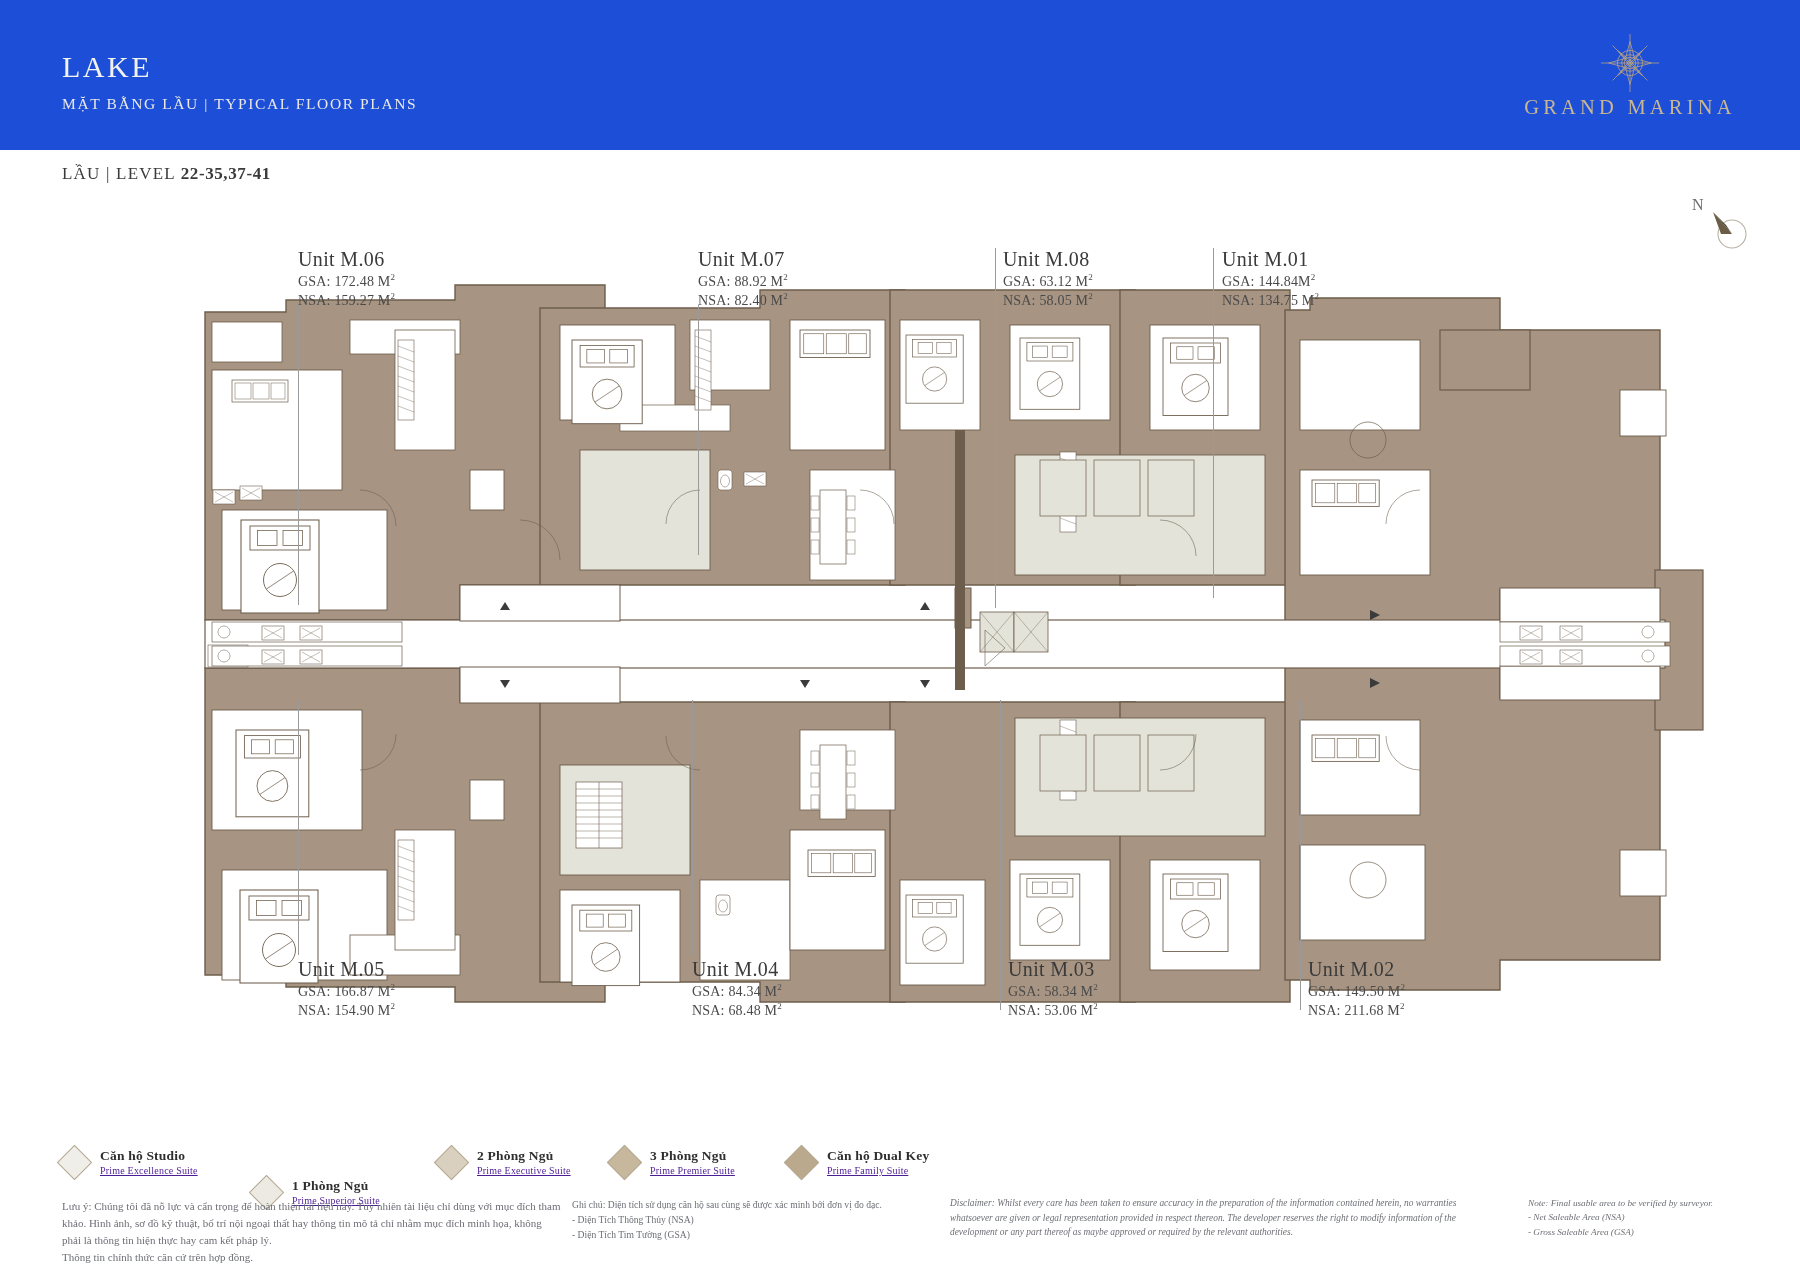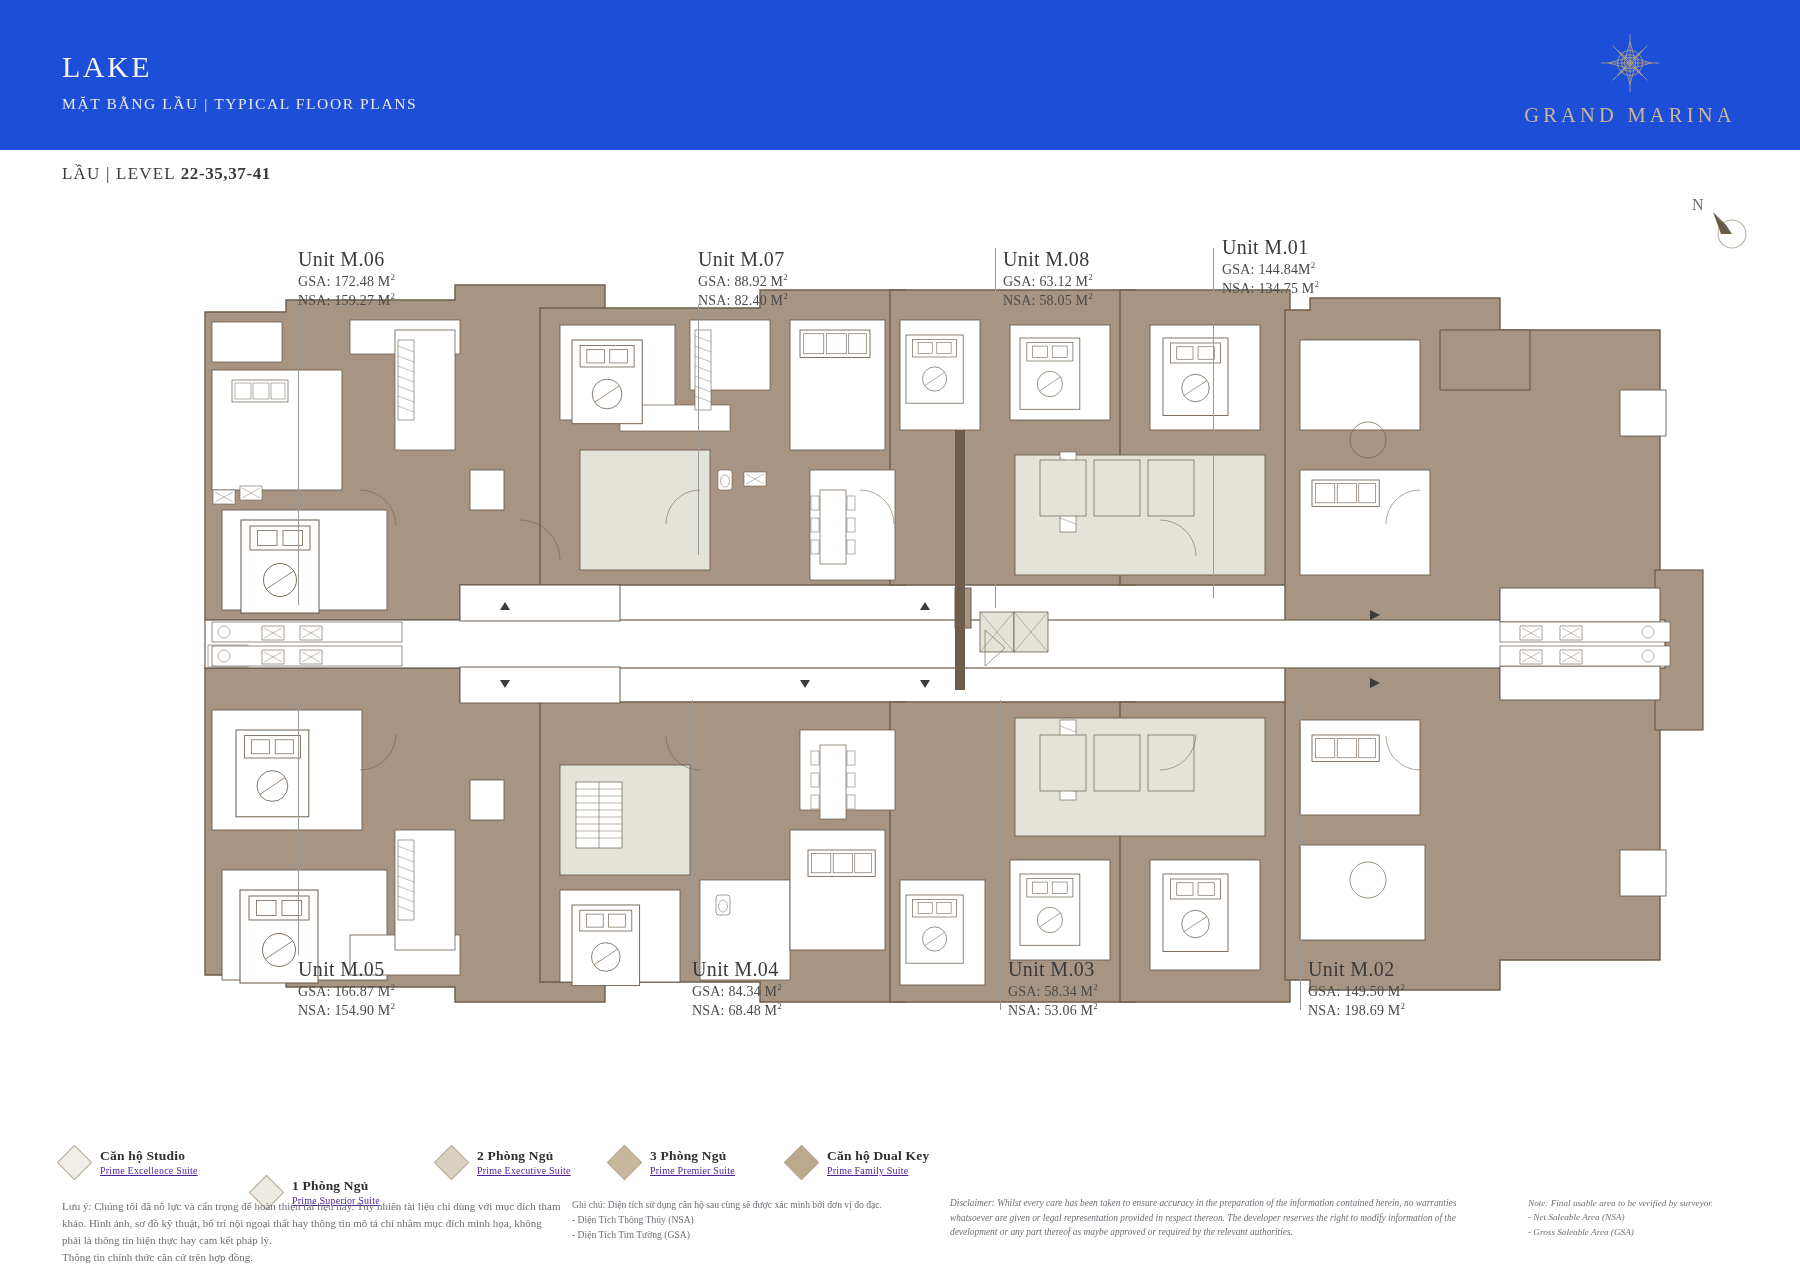--- a/index.html
+++ b/index.html
@@ -29,21 +29,21 @@
     font-size:15.5px;letter-spacing:1.6px;color:#e9e9e4;
   }
   .brand{
     position:absolute;right:55px;top:32px;width:230px;height:100px;
     text-align:center;
   }
   .brand-mark{width:100%;height:62px;display:block;}
   .brand-name{
     font-family:"Liberation Serif",serif;
     font-size:20.5px;letter-spacing:4.2px;color:#c9b793;
-    margin-top:10px;
+    margin-top:2px;
   }
 
   
   .level-label{
     position:absolute;left:62px;top:164px;
     font-family:"Liberation Serif",serif;
     font-size:17px;letter-spacing:1.2px;color:#3b3b3b;
   }
   .level-label b{font-weight:700;letter-spacing:0.6px;}
 
@@ -477,21 +477,21 @@
     <span>M</span><sup>2</sup>
   </div>
   <div class="unit-area">
     <span>NSA:</span>
     <span>58.05</span>
     <span>M</span><sup>2</sup>
   </div>
 </div>
 <div class="leader" style="left:995px;top:248px;height:360px;"></div>
 
-<div class="unit-call" style="left:1222px;top:236px;">
+<div class="unit-call" style="left:1222px;top:248px;">
   <div class="unit-name">Unit M.01</div>
   <div class="unit-area">
     <span>GSA:</span>
     <span>144.84</span><span>M</span><sup>2</sup>
   </div>
   <div class="unit-area">
     <span>NSA:</span>
     <span>134.75</span>
     <span>M</span><sup>2</sup>
   </div>
@@ -545,21 +545,21 @@
 
 <div class="unit-call" style="left:1308px;top:958px;">
   <div class="unit-name">Unit M.02</div>
   <div class="unit-area">
     <span>GSA:</span>
     <span>149.50</span>
     <span>M</span><sup>2</sup>
   </div>
   <div class="unit-area">
     <span>NSA:</span>
-    <span>198.69</span>
+    <span>211.68</span>
     <span>M</span><sup>2</sup>
   </div>
 </div>
 <div class="leader" style="left:1300px;top:700px;height:310px;"></div>
 
 <div class="legend">
   <div class="legend-item" style="left:0px;top:0px;">
     <div class="swatch" style="background:#efeee8;"></div>
     <div class="legend-text">
       <div class="legend-l1">Căn hộ Studio</div>

